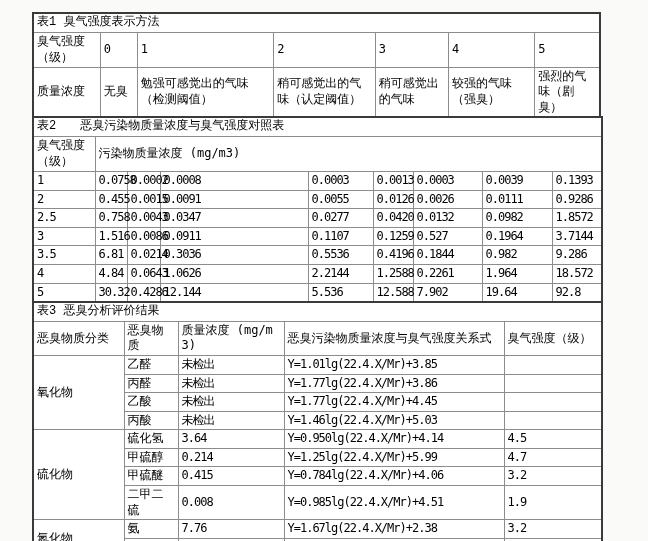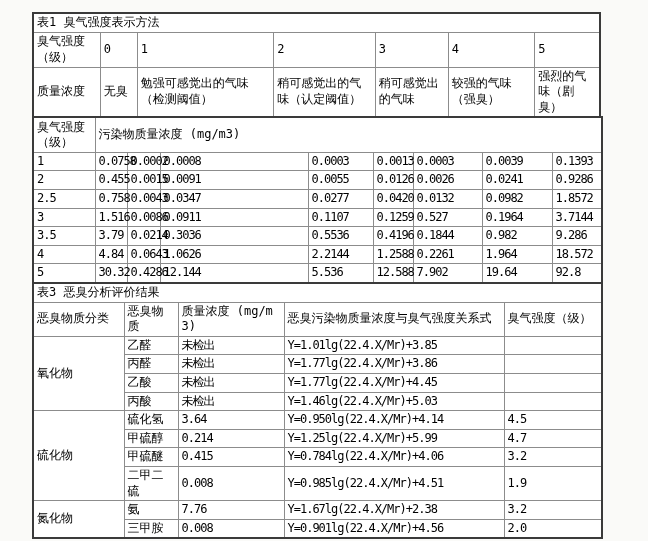--- a/index.html
+++ b/index.html
@@ -20,21 +20,21 @@
   }
   table.t + table.t{margin-top:-2px;}
   table.t td{
     border:1px solid #8c8c8c;
     padding:1px 3px;
     vertical-align:middle;
     overflow:visible;
     line-height:1.3;
     word-break:break-all;
   }
-  td.title{white-space:nowrap;}
+  td.title{white-space:nowrap;font-family:Liberation Mono, monospace;}
   .h18{height:17px;}
   .h20{height:19px;}
   .h36{height:35px;}
   .h42{height:41px;}
   .h19{height:18px;}
   .num{letter-spacing:-1px;white-space:nowrap;}
   .formula{letter-spacing:-1px;white-space:nowrap;margin-top:20px;}
 </style>
 </head>
 <body>
@@ -82,20 +82,23 @@
         <col style="width:32px">
         <col style="width:33px">
         <col style="width:148px">
       <col style="width:65px">
         <col style="width:40px">
         <col style="width:69px">
         <col style="width:70px">
         <col style="width:50px">
     </colgroup>
     <tbody>
+        <tr class="h20">
+      <td colspan="9" class="title">表2　　恶臭污染物质量浓度与臭气强度对照表</td>
+    </tr>
     <tr class="h36">
       <td>臭气强度（级）</td>
       <td colspan="8">污染物质量浓度 (mg/m3)</td>
     </tr>
     <tr class="h19">
       <td class="num">1</td>
       <td class="num">0.0758</td>
       <td class="num">0.0002</td>
       <td class="num">0.0008</td>
       <td class="num">0.0003</td>
@@ -105,21 +108,21 @@
       <td class="num">0.1393</td>
     </tr>
     <tr class="h19">
       <td class="num">2</td>
       <td class="num">0.455</td>
       <td class="num">0.0015</td>
       <td class="num">0.0091</td>
       <td class="num">0.0055</td>
       <td class="num">0.0126</td>
       <td class="num">0.0026</td>
-      <td class="num">0.0241</td>
+      <td class="num">0.0111</td>
       <td class="num">0.9286</td>
     </tr>
     <tr class="h19">
       <td class="num">2.5</td>
       <td class="num">0.758</td>
       <td class="num">0.0043</td>
       <td class="num">0.0347</td>
       <td class="num">0.0277</td>
       <td class="num">0.0420</td>
       <td class="num">0.0132</td>
@@ -132,21 +135,21 @@
       <td class="num">0.0086</td>
       <td class="num">0.0911</td>
       <td class="num">0.1107</td>
       <td class="num">0.1259</td>
       <td class="num">0.527</td>
       <td class="num">0.1964</td>
       <td class="num">3.7144</td>
     </tr>
     <tr class="h19">
       <td class="num">3.5</td>
-      <td class="num">3.79</td>
+      <td class="num">6.81</td>
       <td class="num">0.0214</td>
       <td class="num">0.3036</td>
       <td class="num">0.5536</td>
       <td class="num">0.4196</td>
       <td class="num">0.1844</td>
       <td class="num">0.982</td>
       <td class="num">9.286</td>
     </tr>
     <tr class="h19">
       <td class="num">4</td>

